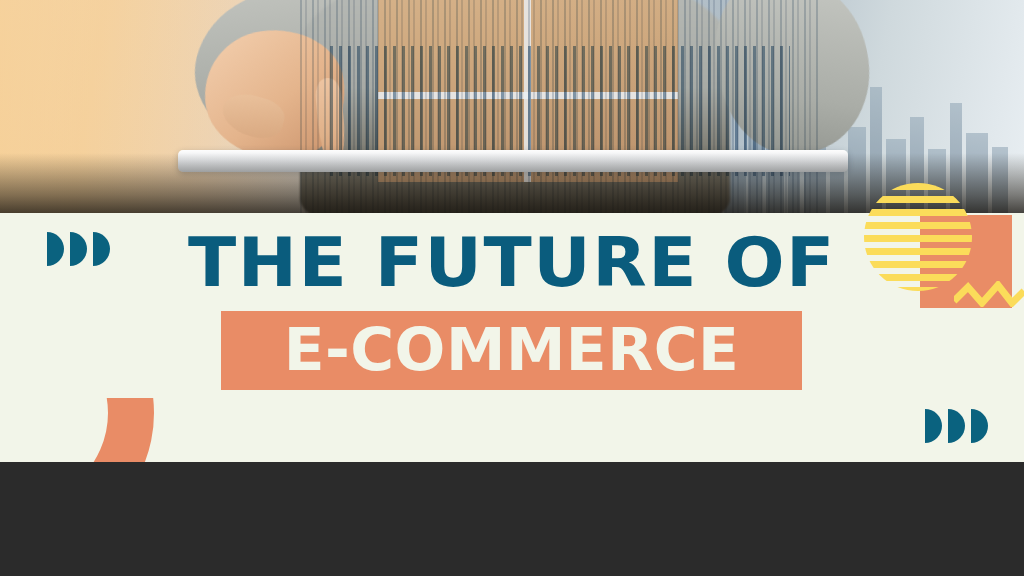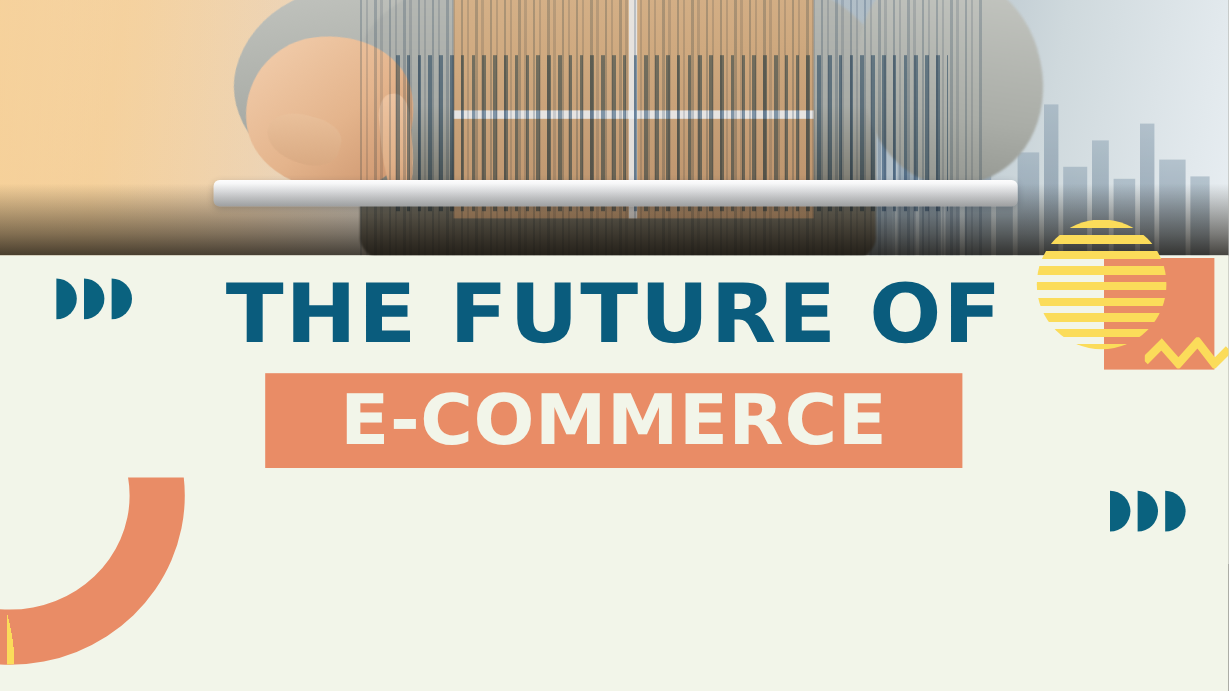--- a/index.html
+++ b/index.html
@@ -3,21 +3,21 @@
 <meta charset="utf-8">
 <style>
   html, body {
     margin: 0;
     padding: 0;
     background: #2b2b2b;
   }
   .slide {
     position: relative;
     width: 1024px;
-    height: 576px;
+    height: 462px;
     overflow: hidden;
     background: #F2F5E9;
     font-family: "Liberation Sans", sans-serif;
   }
 
   
   .hero {
     position: absolute;
     left: 0; top: 0;
     width: 1024px;

